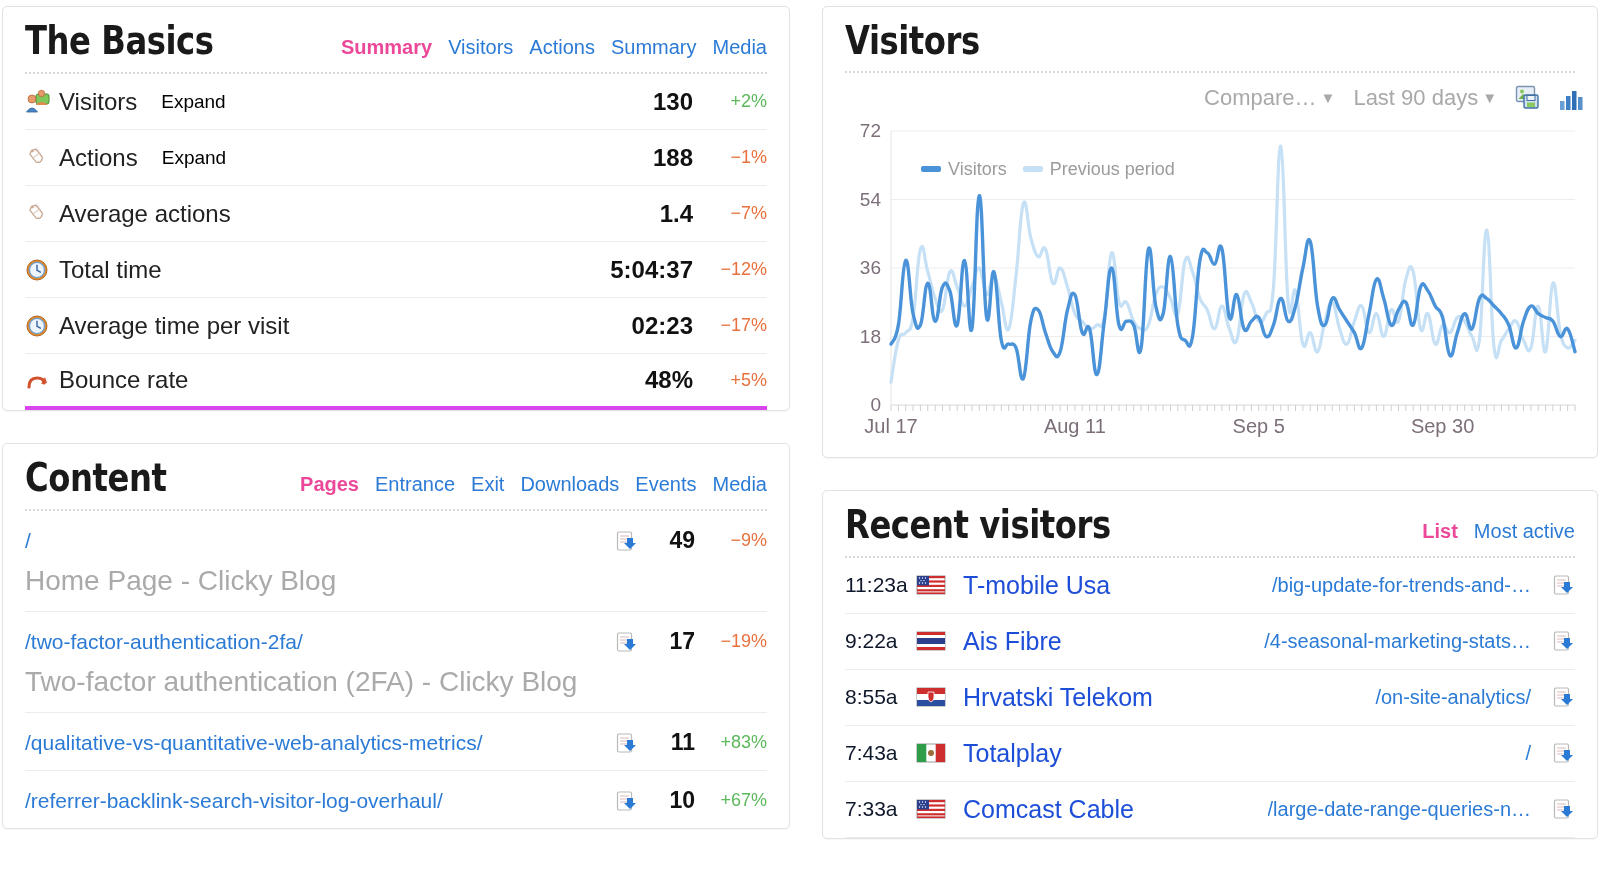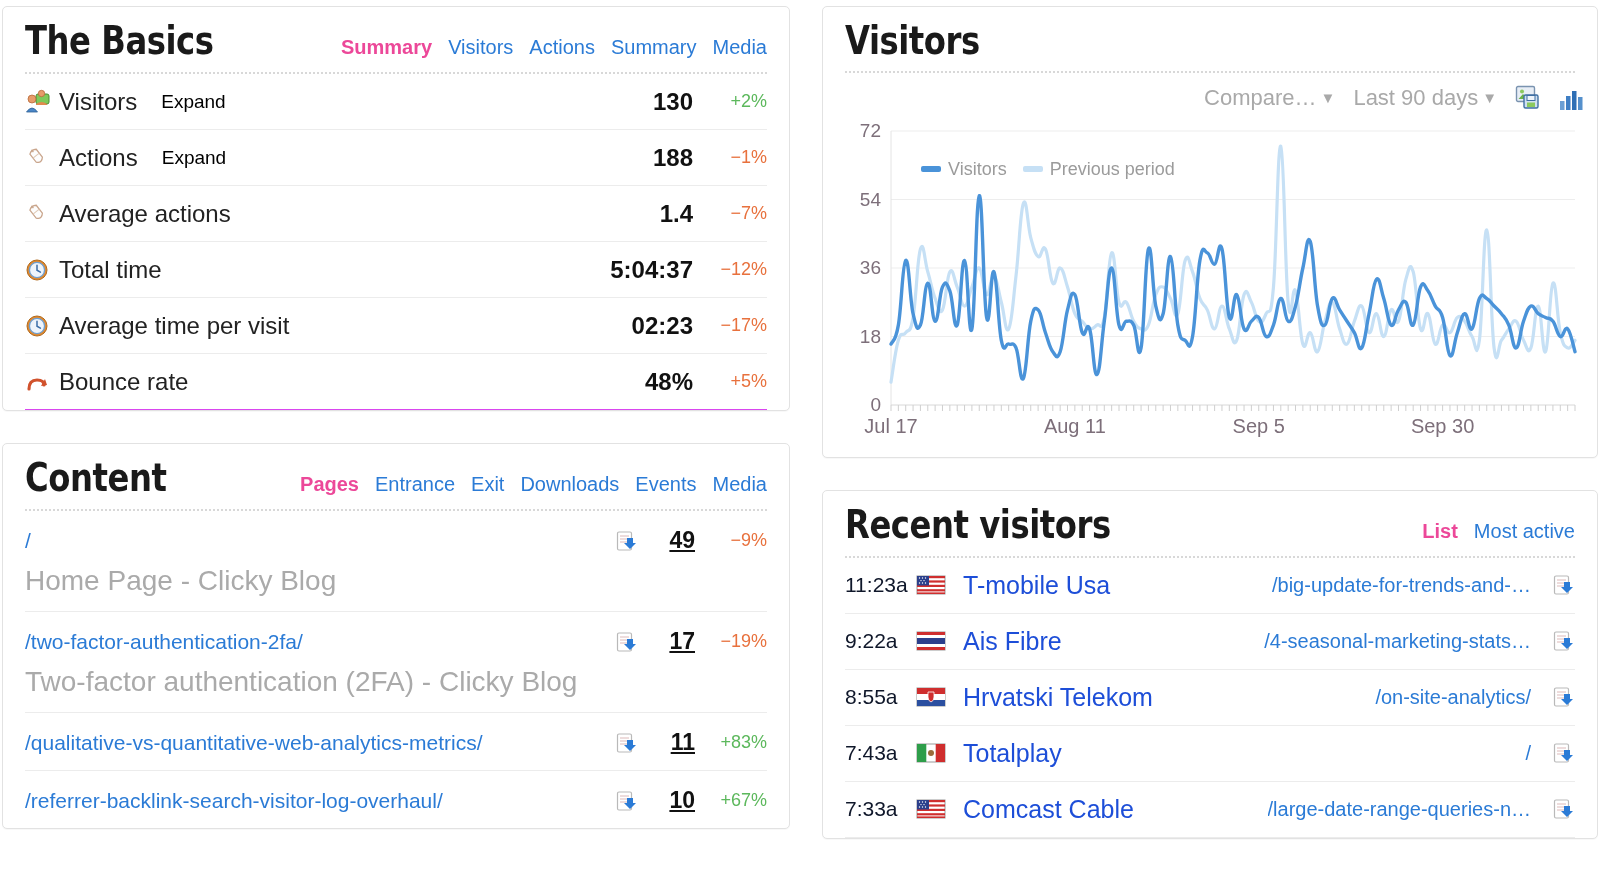--- a/index.html
+++ b/index.html
@@ -58,21 +58,21 @@
   }
 
   
   .rows { padding: 0 22px; }
   .row {
     display: flex;
     align-items: center;
     height: 56px;
     border-bottom: 1px solid #ececec;
   }
-  .row:last-child { border-bottom: 1px solid #d946ef; }
+  .row:last-child { border-bottom: 4px solid #d946ef; }
   .row .ico { width: 34px; flex: 0 0 34px; display:flex; align-items:center; }
   .row .label {
     font-size: 24px;
     color: #222;
     white-space: nowrap;
   }
   .row .expand {
     font-size: 19px;
     color: #000000;
     margin-left: 24px;
@@ -106,21 +106,21 @@
     color: #2b7bd6;
     cursor: pointer;
     white-space: nowrap;
     overflow: hidden;
     text-overflow: ellipsis;
   }
   .cspacer { flex: 1 1 auto; min-width: 12px; }
   .cicon { width: 32px; flex:0 0 32px; display:flex; justify-content:center; }
   .cnum {
     font-size: 23px; font-weight: 700; color: #111;
-    width: 52px; flex:0 0 52px; text-align: right; text-decoration: underline;
+    width: 52px; flex:0 0 52px; text-align: right;
   }
   .cdelta { width: 72px; flex:0 0 72px; text-align: right; font-size: 18px; }
   .ctitle { font-size: 28px; color: #aaa; margin-top: 11px; white-space: nowrap;
             overflow:hidden; text-overflow: ellipsis; }
 
   
   .chart-wrap { padding: 6px 20px 10px 20px; position: relative; }
   .chart-toolbar {
     display: flex; align-items: flex-end; justify-content: flex-end;
     gap: 18px; padding: 10px 12px 0 0;

